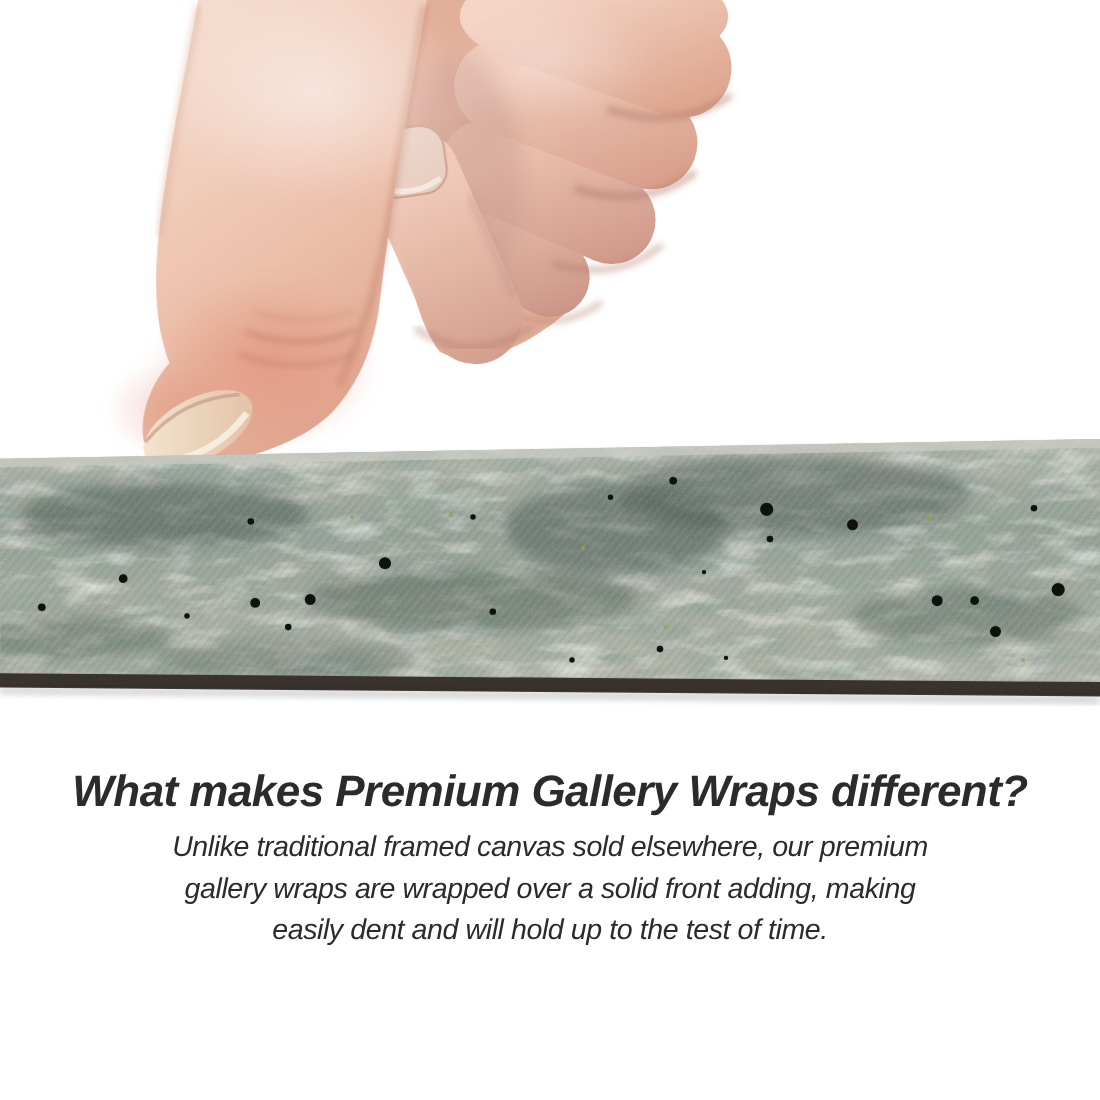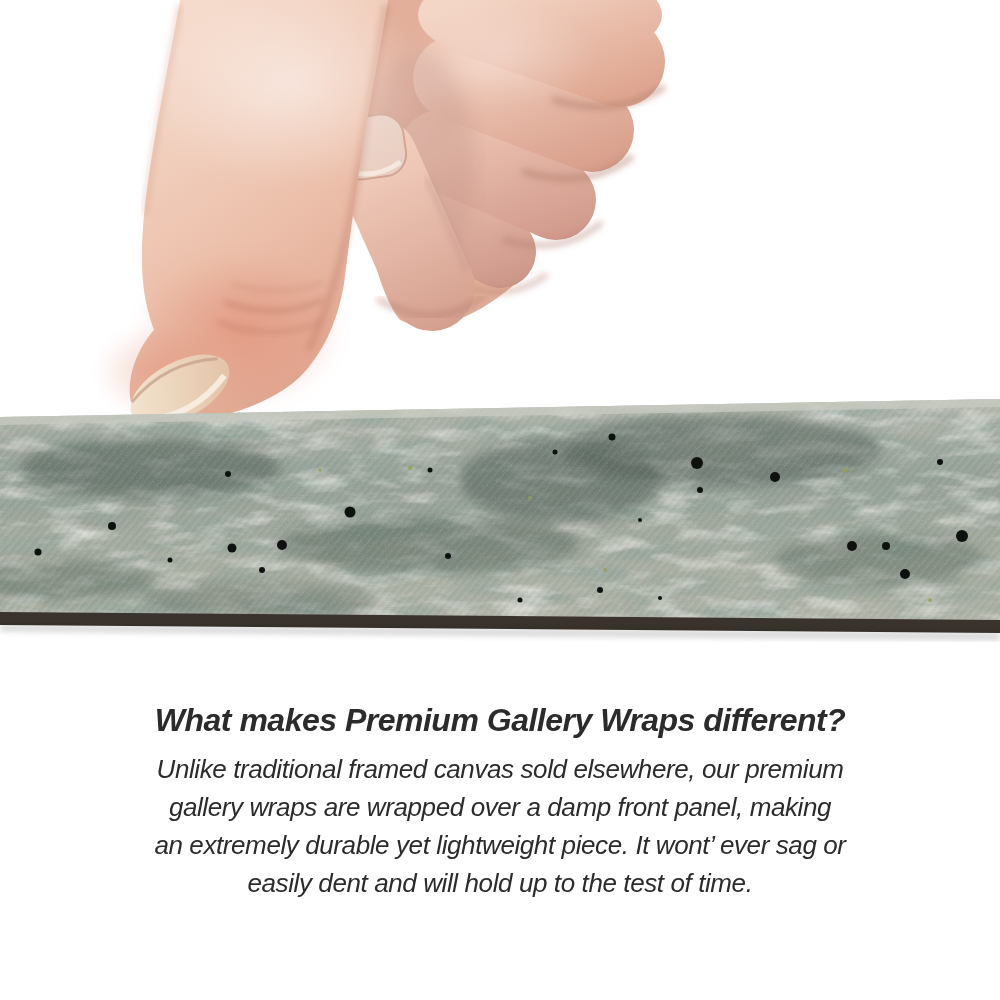--- a/index.html
+++ b/index.html
@@ -15,21 +15,21 @@
   }
   .photo-area svg{display:block;}
   .caption{
     position:absolute;top:698px;left:0;right:0;
     text-align:center;
     color:#2b2b2b;
     font-style:italic;
   }
   .caption h1{
     margin:0 0 8px 0;
-    font-size:32px;
+    font-size:40px;
     line-height:44px;
     font-weight:700;
     letter-spacing:-0.5px;
   }
   .cap-line{
     font-size:26px;
     line-height:38px;
     font-weight:400;
     letter-spacing:-0.4px;
   }
@@ -239,16 +239,15 @@
 
     <path d="M0,612 L1000,620 L1000,633 L0,625 Z" fill="#3a332d"></path>
     <path d="M0,625 L1000,633 L1000,640 L0,631 Z" fill="#000000" opacity="0.18" filter="url(#fBlur3)"></path>
   </g>
 </svg>
 </div>
 
 <div class="caption">
   <h1>What makes Premium Gallery Wraps different?</h1>
   <div class="cap-line">Unlike traditional framed canvas sold elsewhere, our premium</div>
-  <div class="cap-line">gallery wraps are wrapped over a damp front panel, making</div>
-  <div class="cap-line">an extremely durable yet lightweight piece. It wont’ ever sag or</div>
+  <div class="cap-line">gallery wraps are wrapped over a solid front adding, making</div>
   <div class="cap-line">easily dent and will hold up to the test of time.</div>
 </div>
 
 </body></html>

